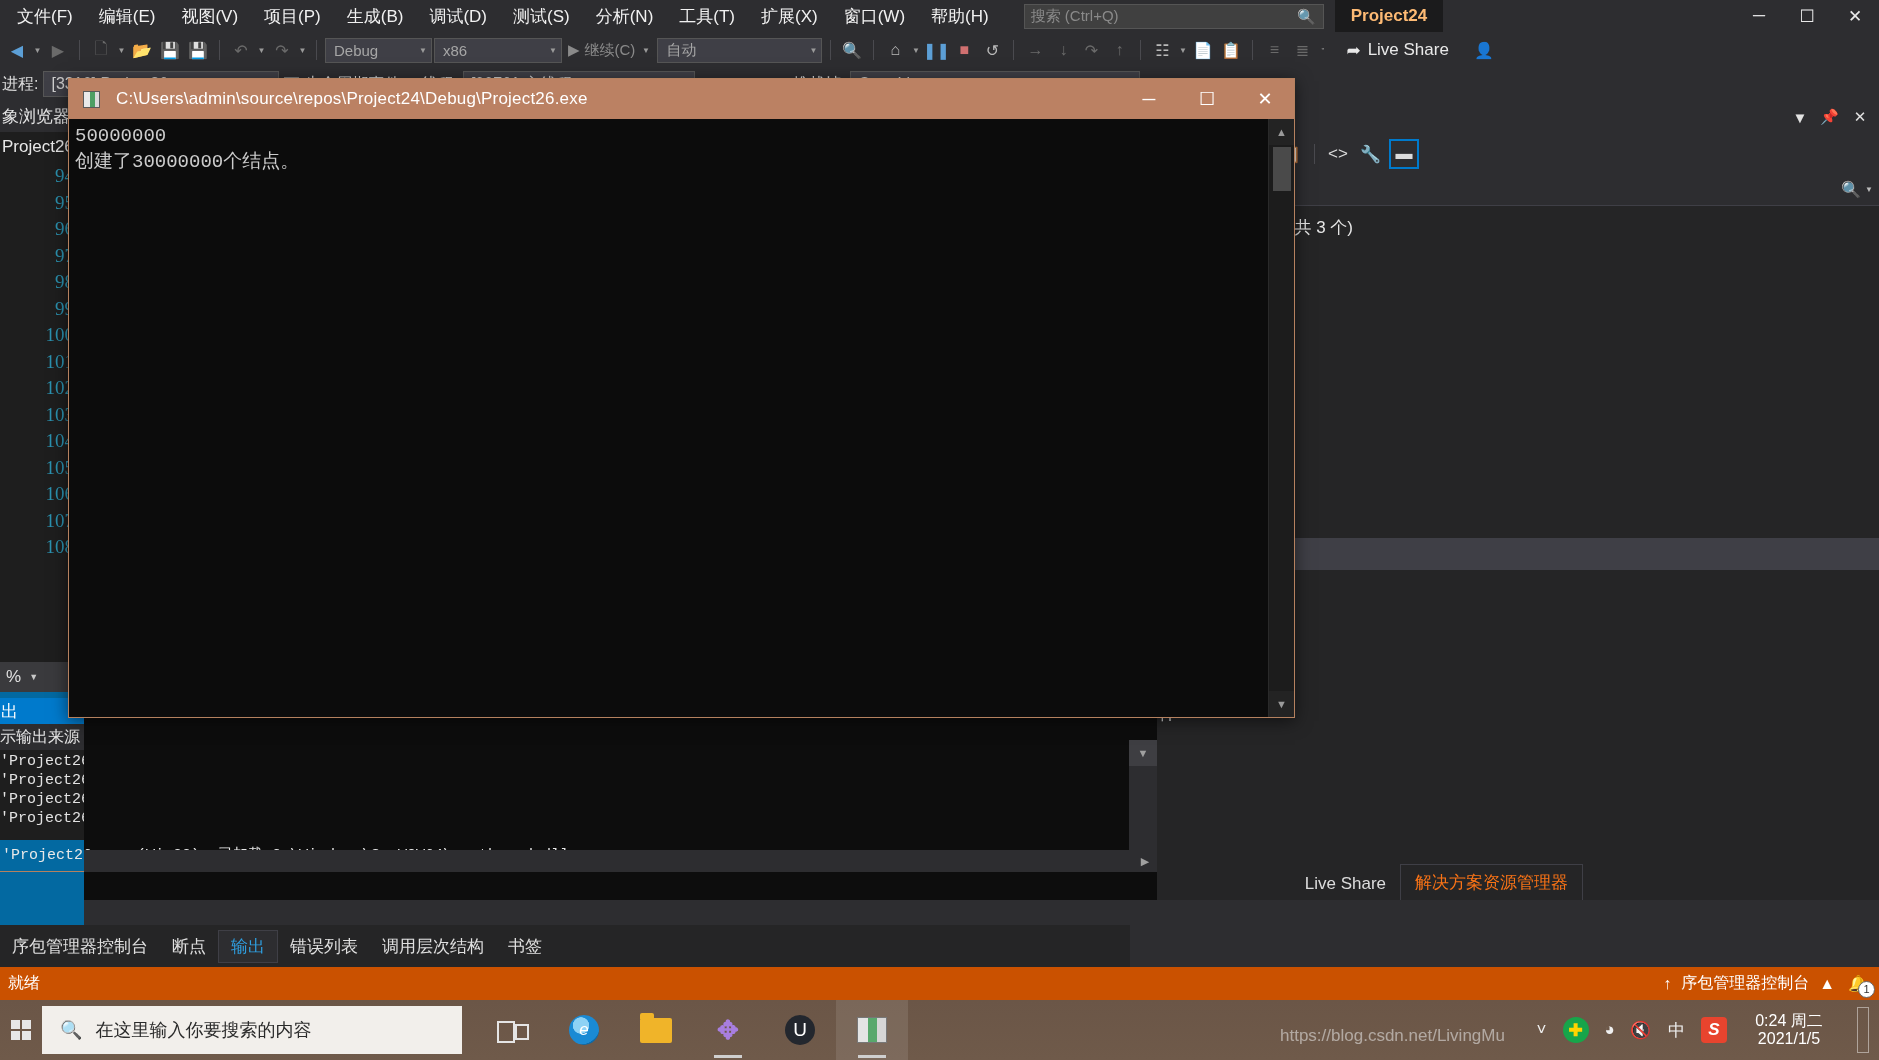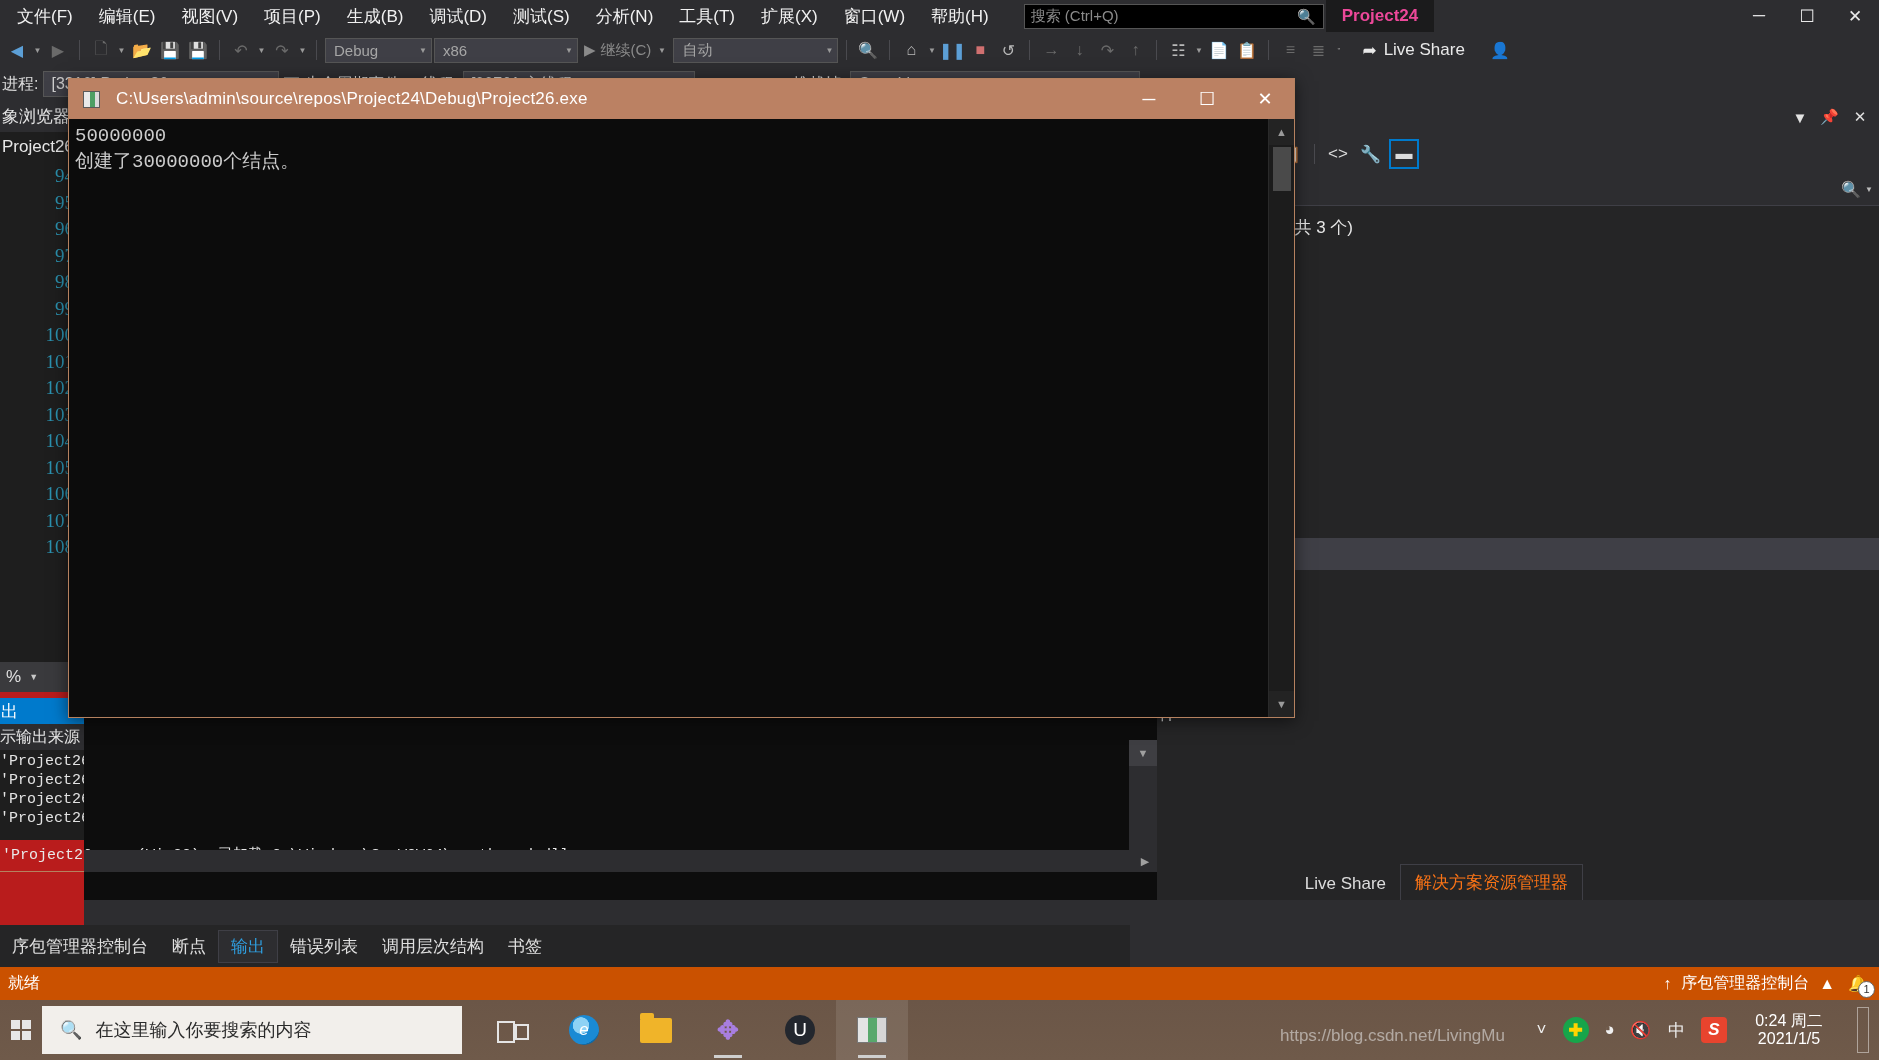--- a/index.html
+++ b/index.html
@@ -16,27 +16,27 @@
   
   .vs-shell { position:absolute; left:0; top:0; width:1879px; height:1000px; background:#2d2d30; }
 
   
   .menubar {
     position:absolute; left:0; top:0; width:1879px; height:32px;
     background:#2d2d30; display:flex; align-items:center; padding-left:4px;
   }
   .menu-item { color:#f1f1f1; font-size:17px; padding:3px 13px; white-space:nowrap; }
   .quick-search {
-    margin-left:22px; width:300px; height:25px; background:#000000;
+    margin-left:22px; width:300px; height:25px; background:#404040;
     border:1px solid #555; display:flex; align-items:center;
     padding:0 6px; color:#8a8a8a; font-size:15px; position:relative;
   }
   .quick-search .sicon { position:absolute; right:7px; top:3px; color:#cfcfcf; font-size:15px; }
   .vs-title {
-    margin-left:2px; background:#1b1b1c; color:#ec4899; font-weight:bold;
+    margin-left:11px; background:#1b1b1c; color:#fdba74; font-weight:bold;
     font-size:17px; padding:6px 16px; white-space:nowrap;
   }
   .winctl { position:absolute; right:0; top:0; display:flex; height:32px; }
   .winctl div { width:48px; display:flex; align-items:center; justify-content:center;
                 color:#e8e8e8; font-size:17px; }
 
   
   .toolbar1 {
     position:absolute; left:0; top:32px; width:1879px; height:36px;
     background:#2d2d30; display:flex; align-items:center; padding-left:4px; gap:2px;
@@ -67,21 +67,21 @@
   }
   .lbl2 { color:#dcdcdc; font-size:16px; white-space:nowrap; }
   .cb2 { height:26px; background:#3f3f46; border:1px solid #565656; color:#cfcfcf;
          font-size:16px; display:flex; align-items:center; padding:0 4px 0 7px;
          justify-content:space-between; white-space:nowrap; overflow:hidden; }
   .cb2 .cc { font-size:8px; color:#9a9a9a; margin-left:6px; }
   .chk2 { width:15px; height:15px; border:1px solid #7a7a7a; background:#3f3f46;
           color:#9ecbff; font-size:11px; display:flex; align-items:center; justify-content:center; }
 
   
-  .left-strip { position:absolute; left:0; top:100px; width:84px; bottom:0; background:#b91c1c; }
+  .left-strip { position:absolute; left:0; top:100px; width:84px; bottom:0; background:#0369a1; }
   .obj-browser-tab {
     position:absolute; left:0; top:0; width:84px; height:32px; background:#2d2d30;
     color:#e6e6e6; font-size:17px; display:flex; align-items:center; padding-left:2px;
     white-space:nowrap; overflow:hidden;
   }
   .doc-tab {
     position:absolute; left:0; top:32px; width:84px; height:30px; background:#1e1e1e;
     color:#e8e8e8; font-size:17px; display:flex; align-items:center; padding-left:2px;
     white-space:nowrap; overflow:hidden;
   }
@@ -331,21 +331,21 @@
       <div class="tb-ico dim">↶</div>
       <div class="tb-caret">▼</div>
       <div class="tb-ico dim">↷</div>
       <div class="tb-caret">▼</div>
       <div class="tb-sep"></div>
 
       <div class="tb-combo" style="width:107px">
         <span class="cv">Debug</span>
         <span class="cc">▼</span>
       </div>
-      <div class="tb-combo" style="width:144px">
+      <div class="tb-combo" style="width:128px">
         <span class="cv">x86</span>
         <span class="cc">▼</span>
       </div>
       <div class="tb-run">
         <span>▶</span>
         <span>继续(C)</span>
         <span class="tb-caret">▼</span>
       </div>
       <div class="tb-combo" style="width:165px">
         <span class="cv">自动</span>

